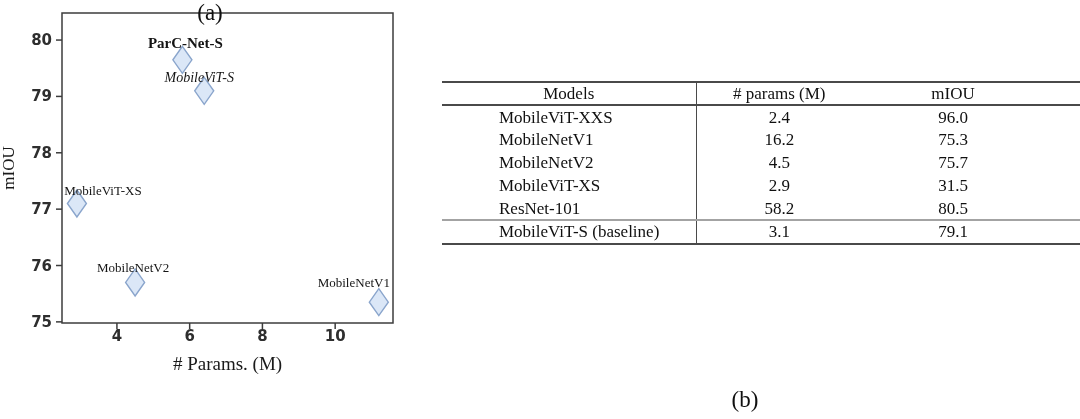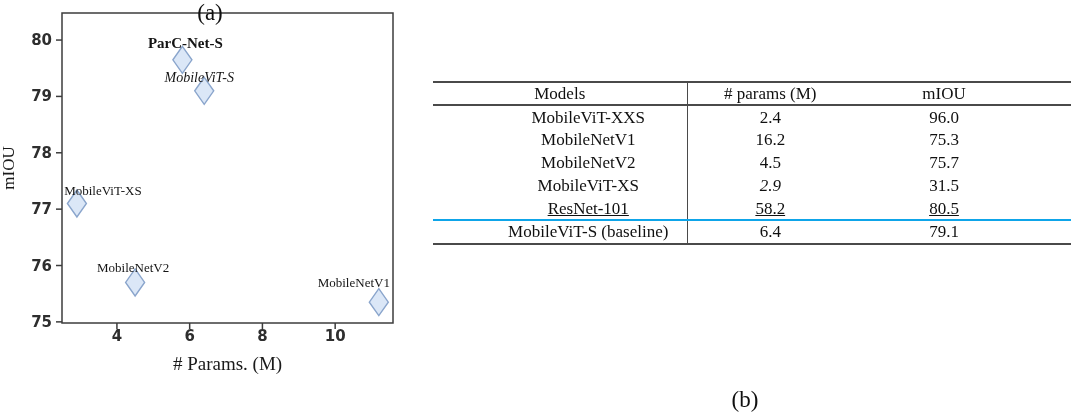--- a/index.html
+++ b/index.html
@@ -11,34 +11,34 @@
   .tick{font-family:"DejaVu Sans",sans-serif;font-size:15px;font-weight:600;fill:#2e2e2e;}
   .axlabel{font-family:"Liberation Serif",serif;font-size:19px;fill:#1a1a1a;}
   .ylab{font-size:17px;}
   .ptlabel{font-family:"Liberation Serif",serif;font-size:13px;fill:#141414;}
   .ptlabel.b{font-weight:bold;font-size:15px;}
   .ptlabel.i{font-style:italic;font-size:14px;}
   .caption{position:absolute;font-size:23px;color:#101010;text-align:center;}
   #caption-a{left:0;top:385;width:420px;}
   #caption-b{left:442px;top:387px;width:606px;}
   
-  #table-wrap{position:absolute;left:433px;top:81px;width:638px;}
+  #table-wrap{position:absolute;left:442px;top:81px;width:638px;}
   table.rtable{border-collapse:collapse;table-layout:fixed;width:638px;
                font-family:"Liberation Serif",serif;font-size:17px;color:#101010;
                border-top:2px solid #4a4a4a;}
   table.rtable thead tr{border-bottom:2px solid #4a4a4a;}
   table.rtable tr{height:23px;}
   table.rtable tbody tr.ours{height:21px;}
-  table.rtable tbody tr.group-end{border-bottom:2px solid #0ea5e9;text-decoration:underline;}
+  table.rtable tbody tr.group-end{border-bottom:2px solid #a3a3a3;}
   table.rtable tbody tr:last-child{border-bottom:2px solid #4a4a4a;}
   table.rtable th, table.rtable td{padding:0;font-weight:normal;text-align:center;vertical-align:middle;line-height:1.25;}
   table.rtable th:first-child, table.rtable td:first-child{border-right:1.5px solid #4a4a4a;}
-  table.rtable td.model{text-align:center;padding-left:57px;margin-top:24px;}
+  table.rtable td.model{text-align:left;padding-left:57px;margin-top:24px;}
   .b{font-weight:bold;}
-  .i{font-style:italic;}
+  .i{}
 </style>
 </head>
 <body>
 
 <div id="stage">
 
   <div id="chart-panel">
     <svg id="chart" width="440" height="419">
         <rect x="62" y="13" width="331" height="310" fill="none" stroke="#3c3c3c" stroke-width="1.5"></rect>
         <line x1="116.92417582417582" y1="323" x2="116.92417582417582" y2="329" stroke="#3c3c3c" stroke-width="1.5"></line>
@@ -120,21 +120,21 @@
               <td></td>
             </tr>
             <tr class="group-end">
               <td class="model">ResNet-101</td>
               <td>58.2</td>
               <td class="b">80.5</td>
               <td></td>
             </tr>
             <tr class="ours">
               <td class="model">MobileViT-S (baseline)</td>
-              <td>6.4</td>
+              <td>3.1</td>
               <td>79.1</td>
               <td></td>
             </tr>
           </tbody>
       </table>
     </div>
     <div class="caption" id="caption-b">(b)</div>
   </div>
 
 </div>

